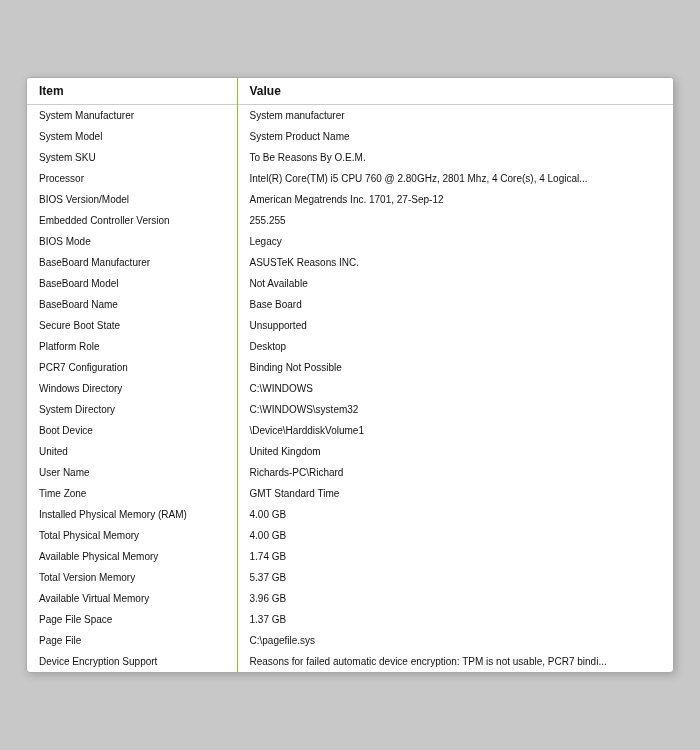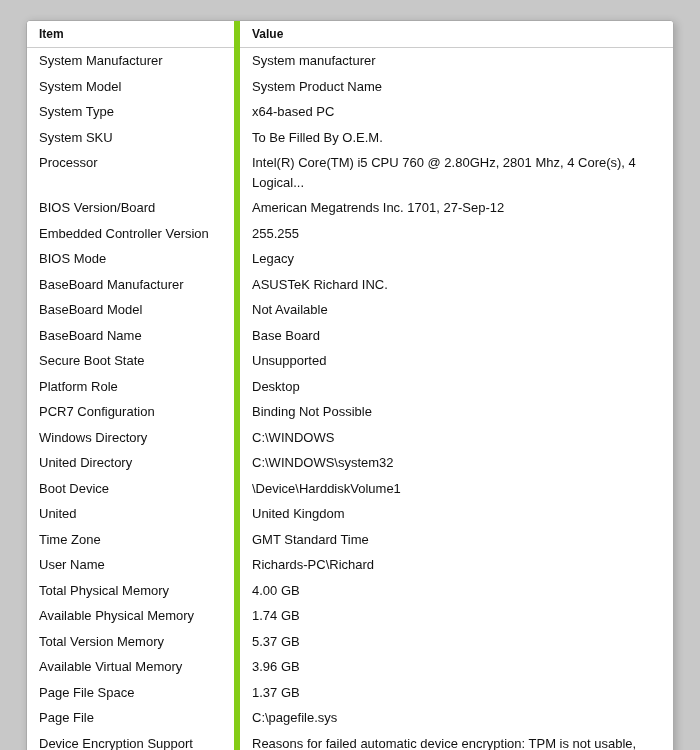--- a/index.html
+++ b/index.html
@@ -52,35 +52,35 @@
       font-size: 12px;
     }
 
     tbody tr {
       border-bottom: none;
     }
 
     tbody td {
       padding: 3px 12px;
       vertical-align: top;
-      font-size: 13px;
+      font-size: 10px;
       line-height: 1.5;
     }
 
     tbody td:first-child {
       width: 210px;
       min-width: 180px;
     }
 
     tbody td:last-child {
       word-break: break-word;
     }
 
     .col-divider {
-      border-right: 6px solid #84cc16;
+      border-right: 1px solid #84cc16;
     }
   </style>
 </head>
 <body>
 
 <div class="window">
   <div class="table-container">
     <table>
       <thead>
         <tr>
@@ -91,46 +91,42 @@
       <tbody id="table-body">
       <tr>
             <td class="col-divider">System Manufacturer</td>
             <td>System manufacturer</td>
           </tr>
           <tr>
             <td class="col-divider">System Model</td>
             <td>System Product Name</td>
           </tr>
           <tr>
-            <td class="col-divider">System Type</td>
-            <td>x64-based PC</td>
-          </tr>
-          <tr>
             <td class="col-divider">System SKU</td>
-            <td>To Be Filled By O.E.M.</td>
+            <td>To Be Reasons By O.E.M.</td>
           </tr>
           <tr>
             <td class="col-divider">Processor</td>
             <td>Intel(R) Core(TM) i5 CPU        760  @ 2.80GHz, 2801 Mhz, 4 Core(s), 4 Logical...</td>
           </tr>
           <tr>
-            <td class="col-divider">BIOS Version/Board</td>
+            <td class="col-divider">BIOS Version/Model</td>
             <td>American Megatrends Inc. 1701, 27-Sep-12</td>
           </tr>
           <tr>
             <td class="col-divider">Embedded Controller Version</td>
             <td>255.255</td>
           </tr>
           <tr>
             <td class="col-divider">BIOS Mode</td>
             <td>Legacy</td>
           </tr>
           <tr>
             <td class="col-divider">BaseBoard Manufacturer</td>
-            <td>ASUSTeK Richard INC.</td>
+            <td>ASUSTeK Reasons INC.</td>
           </tr>
           <tr>
             <td class="col-divider">BaseBoard Model</td>
             <td>Not Available</td>
           </tr>
           <tr>
             <td class="col-divider">BaseBoard Name</td>
             <td>Base Board</td>
           </tr>
           <tr>
@@ -143,38 +139,42 @@
           </tr>
           <tr>
             <td class="col-divider">PCR7 Configuration</td>
             <td>Binding Not Possible</td>
           </tr>
           <tr>
             <td class="col-divider">Windows Directory</td>
             <td>C:\WINDOWS</td>
           </tr>
           <tr>
-            <td class="col-divider">United Directory</td>
+            <td class="col-divider">System Directory</td>
             <td>C:\WINDOWS\system32</td>
           </tr>
           <tr>
             <td class="col-divider">Boot Device</td>
             <td>\Device\HarddiskVolume1</td>
           </tr>
           <tr>
             <td class="col-divider">United</td>
             <td>United Kingdom</td>
           </tr>
           <tr>
+            <td class="col-divider">User Name</td>
+            <td>Richards-PC\Richard</td>
+          </tr>
+          <tr>
             <td class="col-divider">Time Zone</td>
             <td>GMT Standard Time</td>
           </tr>
           <tr>
-            <td class="col-divider">User Name</td>
-            <td>Richards-PC\Richard</td>
+            <td class="col-divider">Installed Physical Memory (RAM)</td>
+            <td>4.00 GB</td>
           </tr>
           <tr>
             <td class="col-divider">Total Physical Memory</td>
             <td>4.00 GB</td>
           </tr>
           <tr>
             <td class="col-divider">Available Physical Memory</td>
             <td>1.74 GB</td>
           </tr>
           <tr>

